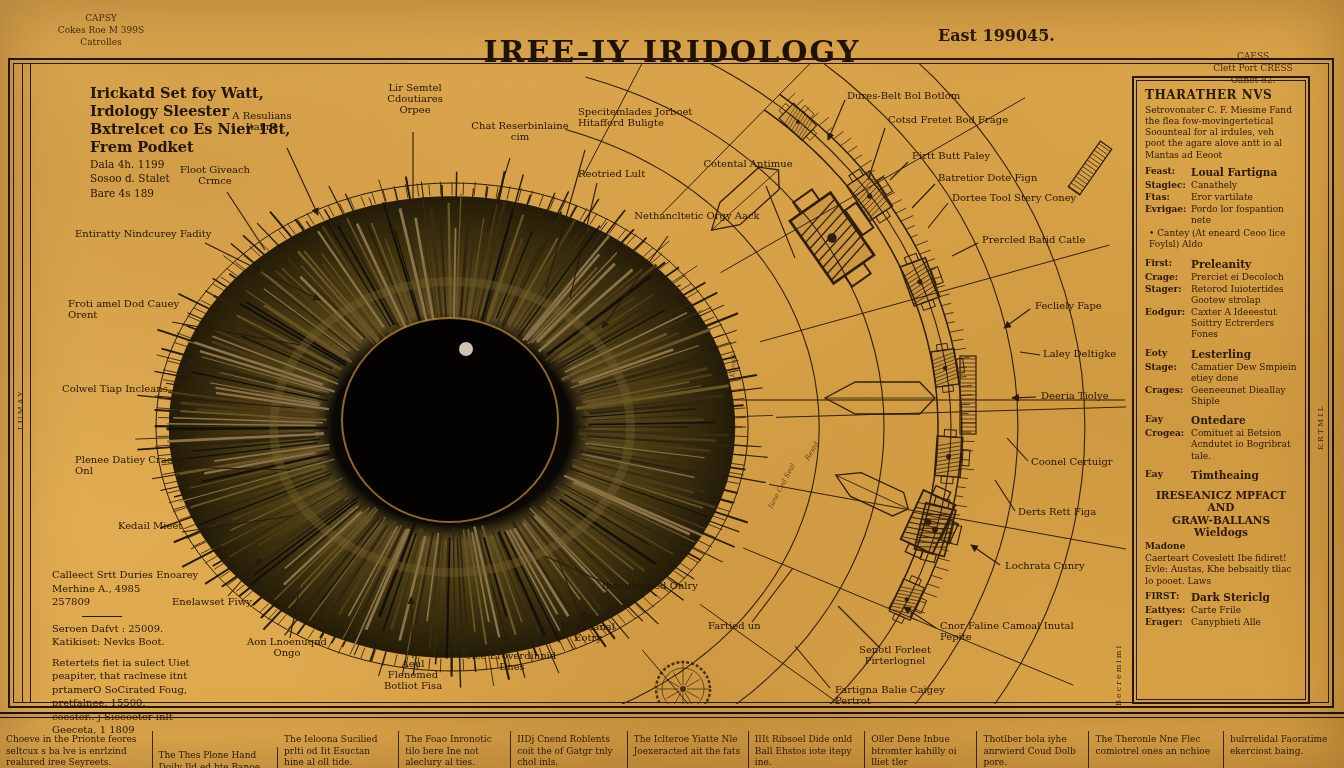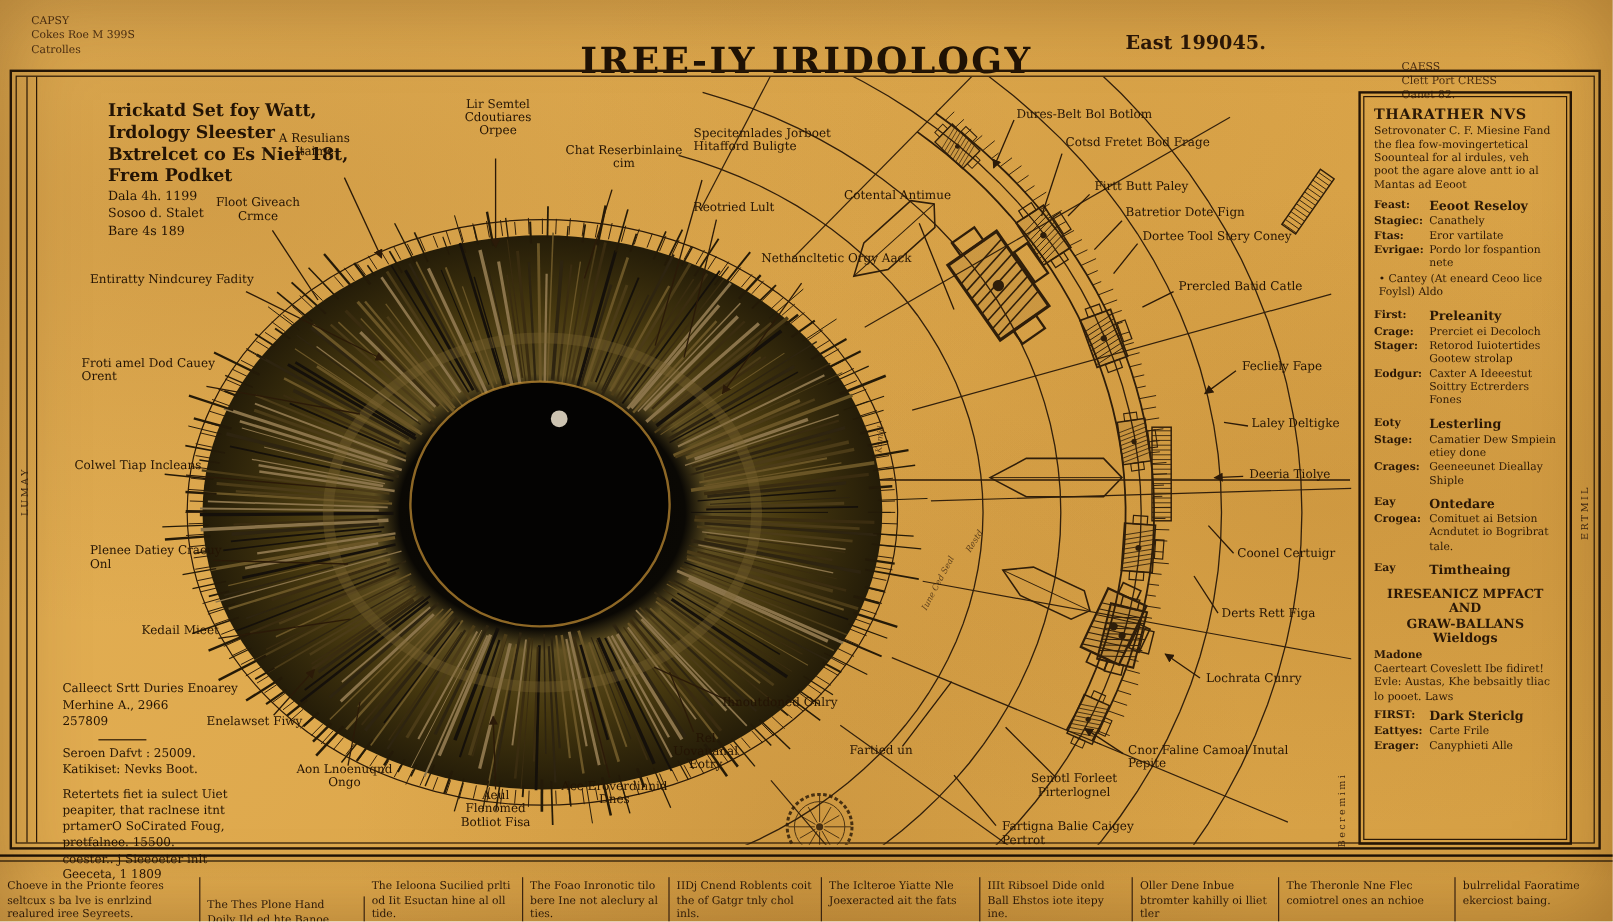--- a/index.html
+++ b/index.html
@@ -8,21 +8,21 @@
     background:
       radial-gradient(ellipse at 12% 22%, rgba(140,85,20,.20), transparent 42%),
       radial-gradient(ellipse at 82% 55%, rgba(150,95,25,.16), transparent 45%),
       radial-gradient(ellipse at 50% 90%, rgba(120,70,15,.14), transparent 40%),
       radial-gradient(ellipse at 68% 18%, rgba(170,115,35,.15), transparent 35%),
       linear-gradient(135deg,#e5b257,#dda74b 55%,#d49e43);
     box-shadow:inset 0 0 70px rgba(90,50,10,.38);}
   
   .title{position:absolute;top:14px;left:0;right:0;text-align:center;font-size:30px;font-weight:bold;letter-spacing:2px;color:#1f1204;}
   .date{position:absolute;top:26px;left:938px;font-size:16px;font-weight:bold;color:#2a1606;}
-  .corner{position:absolute;font-size:9px;line-height:1.35;color:#472b10;text-align:left;}
+  .corner{position:absolute;font-size:9px;line-height:1.35;color:#472b10;text-align:center;}
   .corner.l{left:26px;top:12px;width:150px;}
   .corner.r{right:6px;top:14px;width:170px;margin-top:36px;}
   
   .chart{position:absolute;left:8px;top:58px;width:1326px;height:650px;border:2px solid #241505;box-sizing:border-box;}
   .chart::before{content:'';position:absolute;inset:3px;border:1.5px solid #2a1806;pointer-events:none;}
   .strip-l{position:absolute;left:22px;top:64px;height:638px;width:7px;border-left:1.5px solid #2a1806;border-right:1.5px solid #2a1806;}
   .vtext{position:absolute;font-size:8px;letter-spacing:2px;color:#3a2410;transform:rotate(-90deg);transform-origin:left top;white-space:nowrap;}
   svg.art{position:absolute;left:0;top:0;z-index:1;}
   
   .ann{position:absolute;font-size:10px;line-height:1.12;color:#241404;z-index:3;}
@@ -949,21 +949,21 @@
       <div class="b">Irdology Sleester</div>
       <div class="b">Bxtrelcet co Es Nier 18t,</div>
       <div class="b">Frem Podket</div>
       <div class="s">Dala 4h. 1199</div>
       <div class="s">Sosoo d. Stalet</div>
       <div class="s">Bare 4s 189</div>
     </div>
   <div class="info info-bl">
       <div class="g">
         <div>Calleect Srtt Duries Enoarey</div>
-        <div>Merhine A., 2966</div>
+        <div>Merhine A., 4985</div>
         <div>257809</div>
       </div>
       <div class="dash"></div>
       <div class="g">
         <div>Seroen Dafvt : 25009.</div>
         <div>Katikiset: Nevks Boot.</div>
       </div>
       <div class="g">
         <div>Retertets fiet ia sulect Uiet</div>
         <div>peapiter, that raclnese itnt</div>
@@ -1019,21 +1019,21 @@
     </div>
 
   <aside class="sidebar">
     <div class="sb-inner">
       <h2>THARATHER NVS</h2>
       <p class="sb-intro">Setrovonater C. F. Miesine Fand the flea fow-movingertetical Soounteal for al irdules, veh poot the agare alove antt io al Mantas ad Eeoot</p>
       <div>
           <div class="sb-sec">
             <div class="kv head">
               <span class="k">Feast:</span>
-              <span class="v">Eeoot Reseloy</span>
+              <span class="v">Loual Fartigna</span>
             </div>
             <div class="kv">
               <span class="k">Stagiec:</span>
               <span class="v">Canathely</span>
             </div>
             <div class="kv">
               <span class="k">Ftas:</span>
               <span class="v">Eror vartilate</span>
             </div>
             <div class="kv">
@@ -1121,18 +1121,19 @@
   <footer class="footer">
     <div class="cells">
         <div class="cell" style="flex: 1.55 1 0%;">Choeve in the Prionte feores seltcux s ba lve is enrlzind realured iree Seyreets.</div>
         <div class="cell" style="flex: 1.25 1 0%; margin-top: 16px;">The Thes Plone Hand Doily Ild ed hte Banoe pnrtde lut bncoponies</div>
         <div class="cell" style="flex: 1.2 1 0%;">The Ieloona Sucilied prlti od Iit Esuctan hine al oll tide.</div>
         <div class="cell" style="flex: 1.1 1 0%;">The Foao Inronotic tilo bere Ine not aleclury al ties.</div>
         <div class="cell" style="flex: 1.15 1 0%;">IIDj Cnend Roblents coit the of Gatgr tnly chol inls.</div>
         <div class="cell" style="flex: 1.2 1 0%;">The Iclteroe Yiatte Nle Joexeracted ait the fats</div>
         <div class="cell" style="flex: 1.15 1 0%;">IIIt Ribsoel Dide onld Ball Ehstos iote itepy ine.</div>
         <div class="cell" style="flex: 1.1 1 0%;">Oller Dene Inbue btromter kahilly oi lliet tler</div>
+        <div class="cell" style="flex: 1.1 1 0%;">Thotlber bola iyhe anrwierd Coud Dolb pore.</div>
         <div class="cell" style="flex: 1.35 1 0%;">The Theronle Nne Flec comiotrel ones an nchioe</div>
         <div class="cell" style="flex: 1.2 1 0%;">bulrrelidal Faoratime ekerciost baing.</div>
       </div>
   </footer>
 
 </div>
 
 </body></html>

